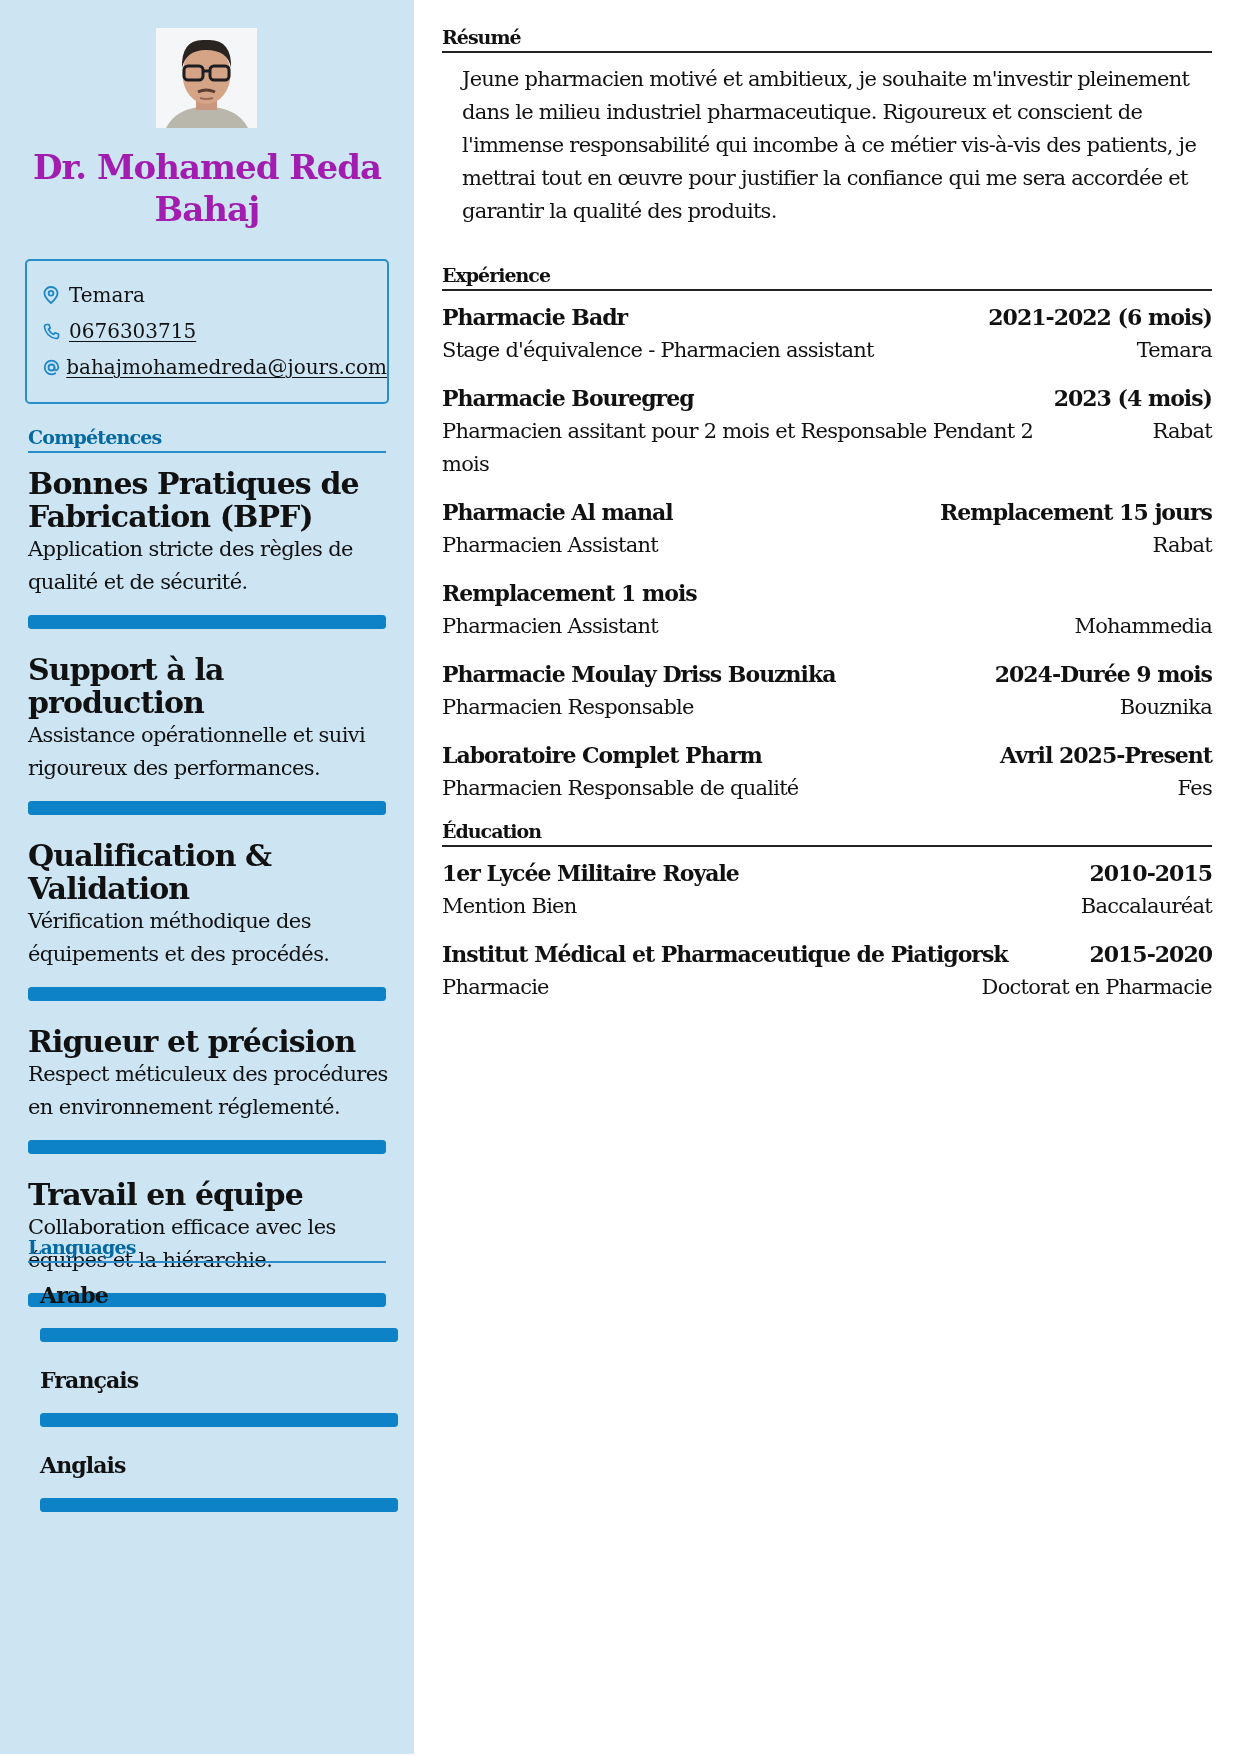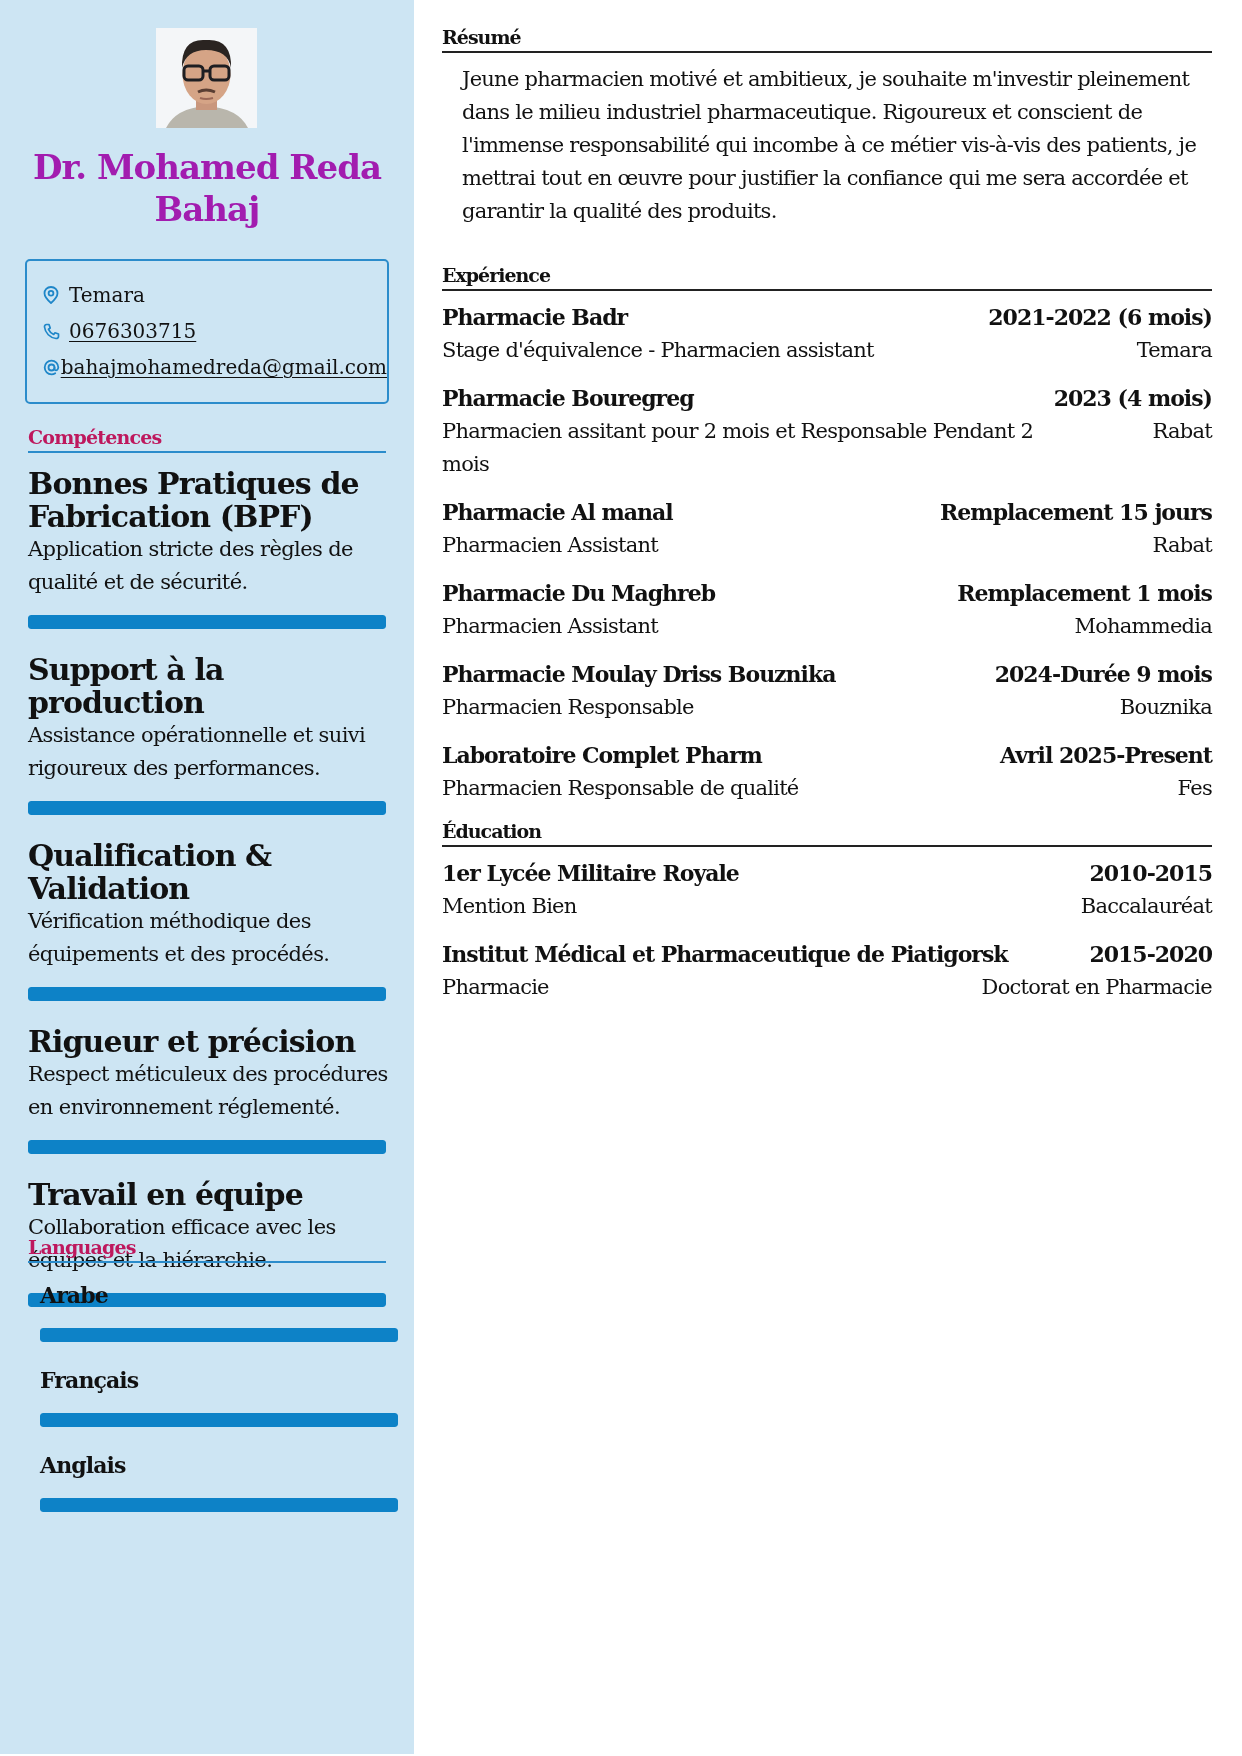--- a/index.html
+++ b/index.html
@@ -58,21 +58,21 @@
     color: #1e86c8;
   }
   .contact-row .txt { color: #111; }
   .contact-row .txt.link { text-decoration: underline; text-decoration-thickness: 1px; text-underline-offset: 3px; }
   .side-section-title {
     position: absolute;
     left: 28px;
     width: 358px;
     font-size: 19px;
     font-weight: bold;
-    color: #be185d;
+    color: #0369a1;
     letter-spacing: -0.8px;
     border-bottom: 2px solid #2b8ccb;
     padding-bottom: 3px;
   }
   .skills { position: absolute; left: 28px; top: 467px; width: 360px; }
   .skill { margin-bottom: 24px; }
   .skill-name {
     font-size: 30px; font-weight: bold; line-height: 33px; letter-spacing: -0.9px; color: #111;
   }
   .skill-desc {
@@ -165,21 +165,21 @@
       </span>
       <span class="txt link">0676303715</span>
     </div>
     <div class="contact-row">
       <span class="ico">
         <svg width="17" height="17" viewBox="0 0 17 17">
             <circle cx="8.5" cy="8.5" r="3" fill="none" stroke="#1e86c8" stroke-width="1.8"></circle>
             <path d="M11.5 8.5 L11.5 9.8 C11.5 11.3 13.2 11.8 14.2 10.8 C15.2 9.8 15.3 8.5 15.3 8.5 C15.3 4.7 12.3 1.7 8.5 1.7 C4.7 1.7 1.7 4.7 1.7 8.5 C1.7 12.3 4.7 15.3 8.5 15.3 C10 15.3 11.2 14.9 12.2 14.2" fill="none" stroke="#1e86c8" stroke-width="1.8" stroke-linecap="round"></path>
           </svg>
       </span>
-      <span class="txt link">bahajmohamedreda@gmail.com</span>
+      <span class="txt link">bahajmohamedreda@jours.com</span>
     </div>
   </div>
 
   <div class="side-section-title" style="top:426px;">Compétences</div>
 
   <div class="skills">
     <div class="skill">
       <div class="skill-name">Bonnes Pratiques de Fabrication (BPF)</div>
       <div class="skill-desc">Application stricte des règles de qualité et de sécurité.</div>
       <div class="bar">
@@ -271,21 +271,20 @@
           <div class="entry-title">Pharmacie Al manal</div>
           <div class="entry-date">Remplacement 15 jours</div>
         </div>
       <div class="entry-row">
           <div class="entry-sub">Pharmacien Assistant</div>
           <div class="entry-loc">Rabat</div>
         </div>
     </div>
     <div class="entry">
       <div class="entry-row">
-          <div class="entry-title">Pharmacie Du Maghreb</div>
           <div class="entry-date">Remplacement 1 mois</div>
         </div>
       <div class="entry-row">
           <div class="entry-sub">Pharmacien Assistant</div>
           <div class="entry-loc">Mohammedia</div>
         </div>
     </div>
     <div class="entry">
       <div class="entry-row">
           <div class="entry-title">Pharmacie Moulay Driss Bouznika</div>

